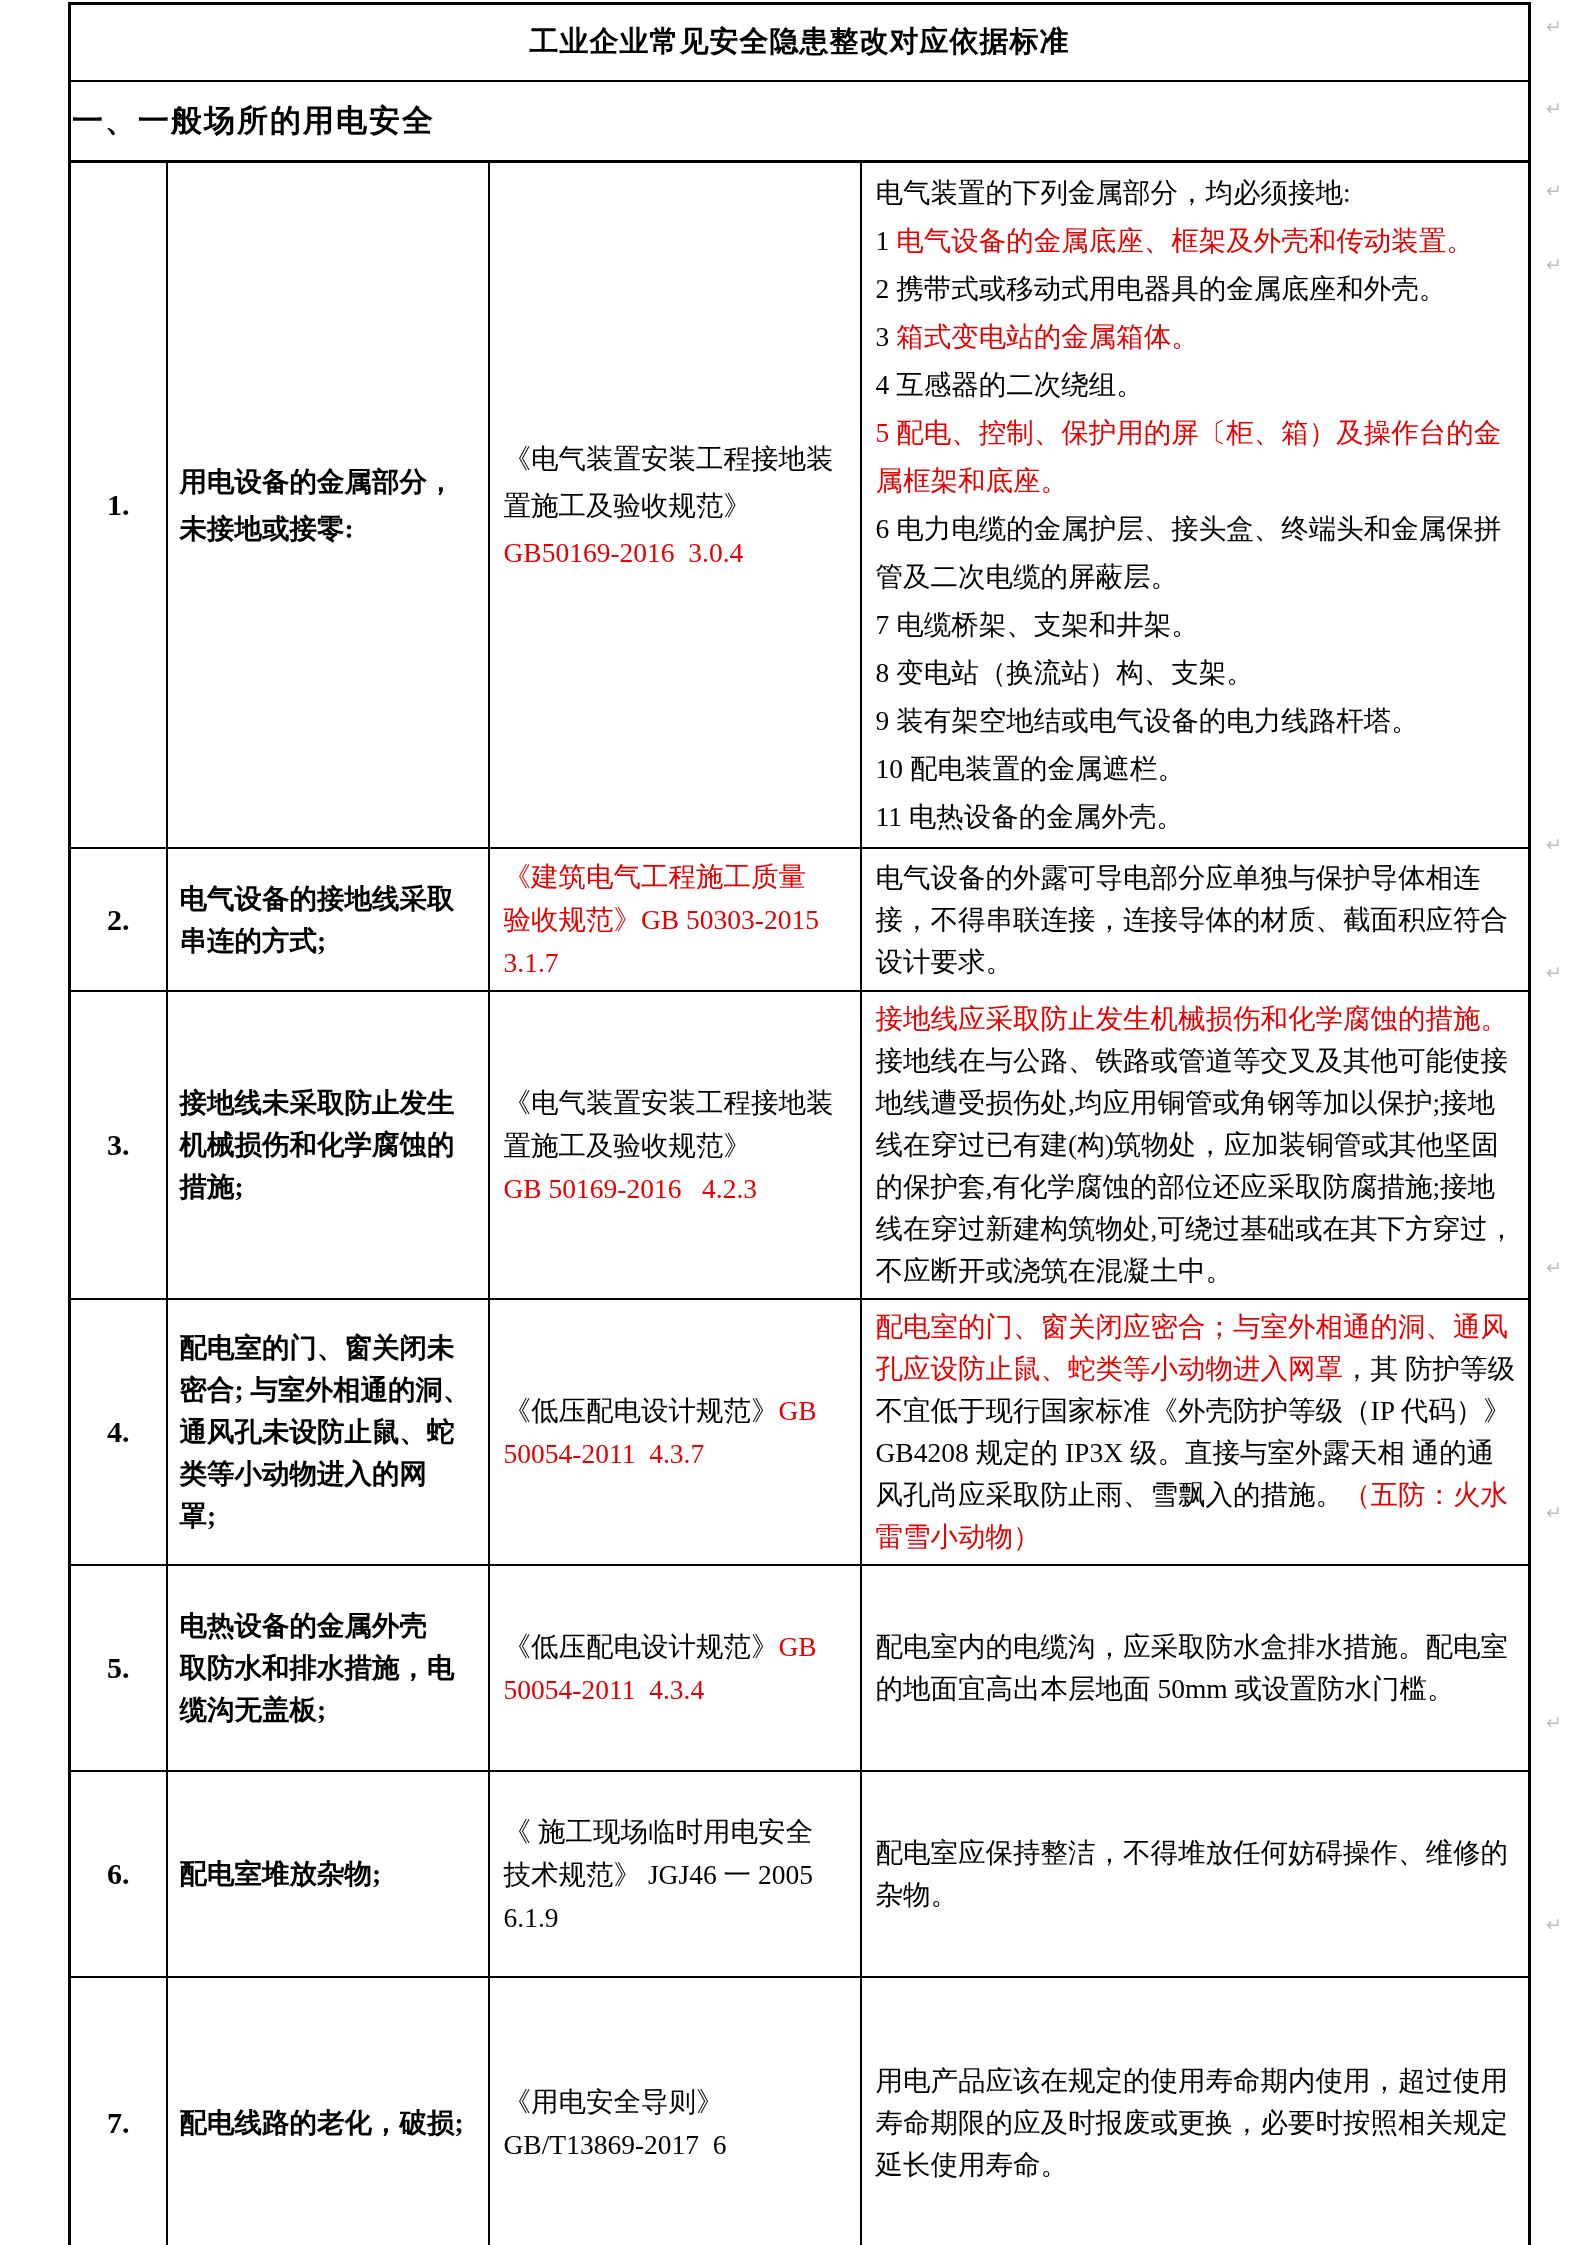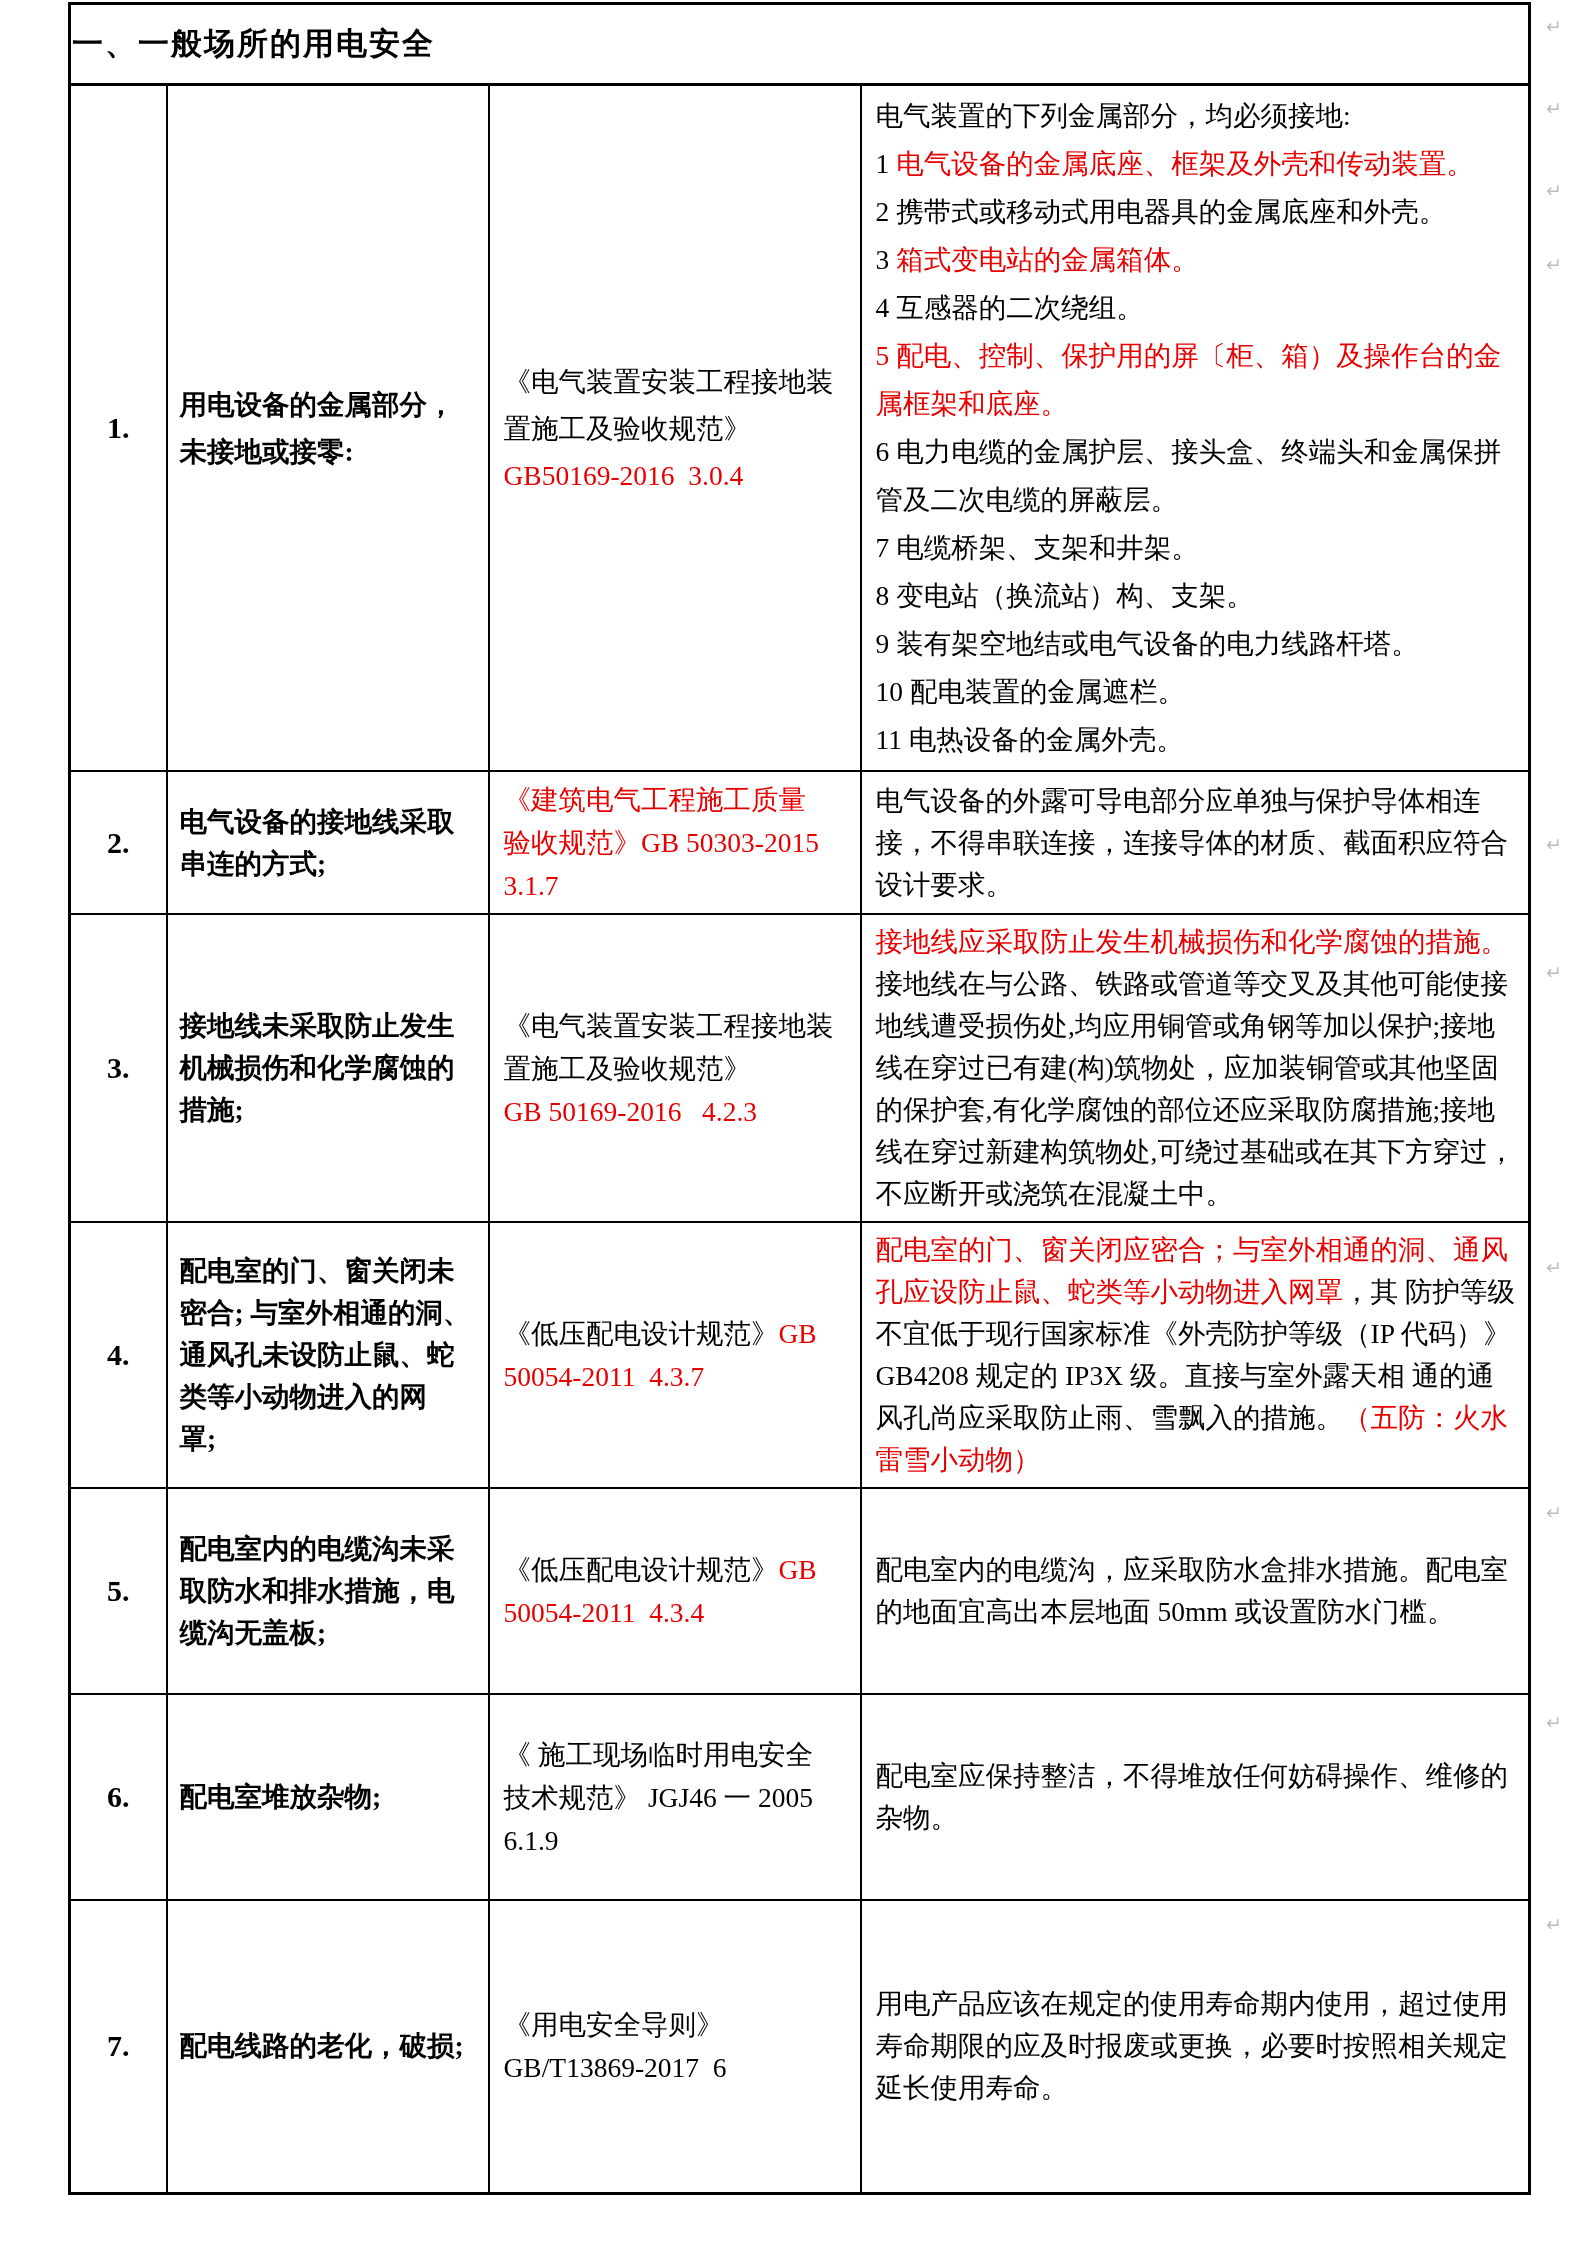--- a/index.html
+++ b/index.html
@@ -75,20 +75,23 @@
 
 <div class="page">
   <table class="doc">
     <colgroup>
       <col class="c-no">
         <col class="c-hazard">
         <col class="c-standard">
         <col class="c-original">
     </colgroup>
     <tbody>
+      <tr class="r-title">
+        <td colspan="4" class="title">工业企业常见安全隐患整改对应依据标准</td>
+      </tr>
       <tr class="r-section">
         <td colspan="4" class="section">一、一般场所的用电安全</td>
       </tr>
 
       <tr class="rb1">
         <td class="no">1.</td>
         <td class="hazard">用电设备的金属部分，
 未接地或接零:</td>
         <td class="standard"><span>《电气装置安装工程接地装
 置施工及验收规范》
@@ -146,21 +149,21 @@
 50054-2011  4.3.7</span></td>
         <td class="original"><span class="red">配电室的门、窗关闭应密合；与室外相通的洞、通风
 孔应设防止鼠、蛇类等小动物进入网罩</span><span>，其 防护等级
 不宜低于现行国家标准《外壳防护等级（IP 代码）》
 GB4208 规定的 IP3X 级。直接与室外露天相 通的通
 风孔尚应采取防止雨、雪飘入的措施。</span><span class="red">（五防：火水
 雷雪小动物）</span></td>
       </tr>
       <tr class="rb5">
         <td class="no">5.</td>
-        <td class="hazard">配电室内的电缆沟未采
+        <td class="hazard">电热设备的金属外壳
 取防水和排水措施，电
 缆沟无盖板;</td>
         <td class="standard"><span>《低压配电设计规范》</span><span class="red">GB
 50054-2011  4.3.4</span></td>
         <td class="original"><span>配电室内的电缆沟，应采取防水盒排水措施。配电室
 的地面宜高出本层地面 50mm 或设置防水门槛。</span></td>
       </tr>
       <tr class="rb6">
         <td class="no">6.</td>
         <td class="hazard">配电室堆放杂物;</td>

